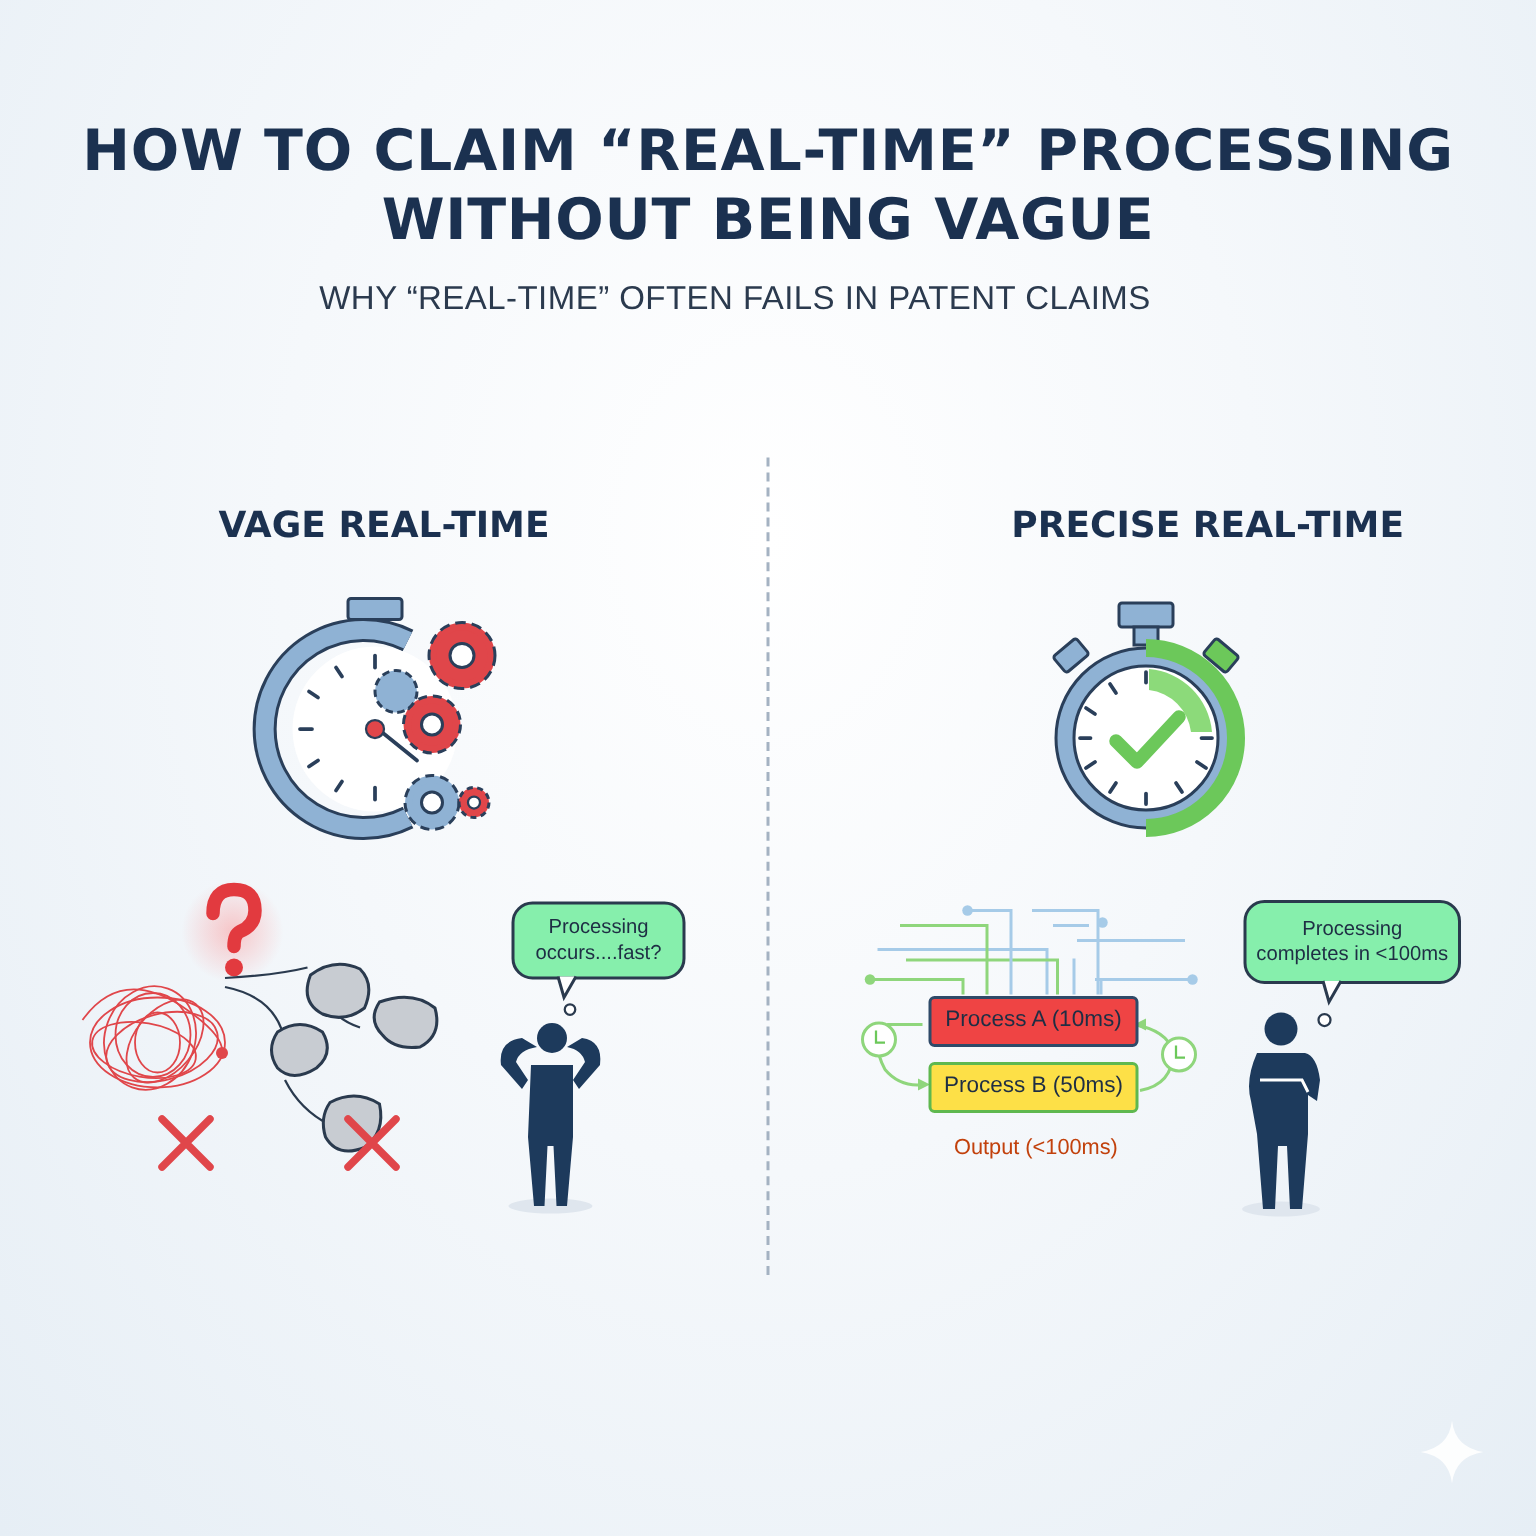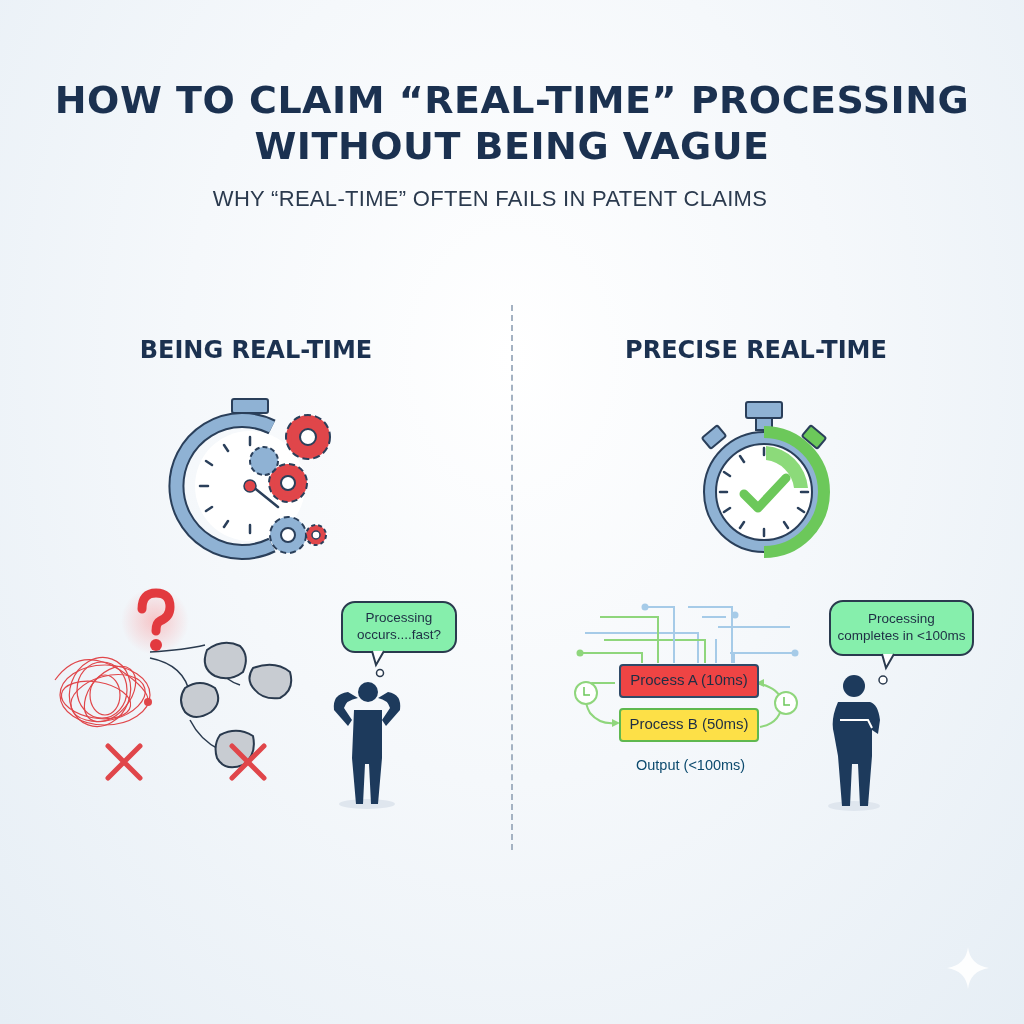--- a/index.html
+++ b/index.html
@@ -23,47 +23,47 @@
   .divider {
     position:absolute; left:511px; top:305px; height:545px; width:0;
     border-left:2px dashed #a4b2c2;
   }
   .panel-title {
     position:absolute; top:336px; width:360px; text-align:center;
     font-family:"DejaVu Sans", sans-serif; font-weight:bold; font-size:24px;
     color:#1b3150;
   }
   .pt-left { left:76px; }
-  .pt-right { left:576px; }
+  .pt-right { left:576px;text-align:right; }
   svg { position:absolute; overflow:visible; }
   .bubble {
     position:absolute; background:#86efac; border:2px solid #2a3a4e; border-radius:14px;
     text-align:center; color:#1e2e44; font-size:13.5px; line-height:17px;
   }
   .bubble-left { left:341px; top:601px; width:116px; height:52px; padding-top:6px; box-sizing:border-box; }
   .bubble-right { left:829px; top:600px; width:145px; height:56px; padding-top:8px; box-sizing:border-box; }
   .proc {
     position:absolute; border:2px solid; border-radius:4px; font-size:15px;
     text-align:center; line-height:28px; color:#1e2e44;
   }
   .proc-a { left:619px; top:664px; width:136px; height:30px; background:#ef4444; border-color:#2f4a68; }
   .proc-b { left:619px; top:708px; width:136px; height:30px; background:#fde047; border-color:#5fb84f; }
-  .output { position:absolute; left:636px; top:757px; font-size:14.5px; color:#0c4a6e; }
+  .output { position:absolute; left:636px; top:757px; font-size:14.5px; color:#c2410c; }
   .sparkle { position:absolute; left:945px; top:945px; width:46px; height:46px; }
 </style>
 </head>
 <body>
 
 <div class="title t1">HOW TO CLAIM “REAL-TIME” PROCESSING</div>
 <div class="title t2">WITHOUT BEING VAGUE</div>
 <div class="subtitle">WHY “REAL-TIME” OFTEN FAILS IN PATENT CLAIMS</div>
 
 <div class="divider"></div>
 
-<div class="panel-title pt-left">BEING REAL-TIME</div>
+<div class="panel-title pt-left">VAGE REAL-TIME</div>
 
 <svg style="left:180px;top:395px" width="170" height="165" viewBox="0 0 170 165">
   <rect x="52" y="4" width="36" height="14" rx="2" fill="#8fb2d4" stroke="#2a3f5a" stroke-width="2"></rect>
   <rect x="62" y="18" width="16" height="8" fill="#8fb2d4" stroke="#2a3f5a" stroke-width="2"></rect>
   <path d="M92 32 A66 66 0 1 0 92 150" fill="none" stroke="#2a3f5a" stroke-width="16" stroke-linecap="butt"></path>
   <path d="M92 32 A66 66 0 1 0 92 150" fill="none" stroke="#8fb2d4" stroke-width="12"></path>
   <circle cx="70" cy="91" r="55" fill="#ffffff"></circle>
   <g stroke="#2a3f5a" stroke-width="2.5" stroke-linecap="round">
     <line x1="70" y1="42" x2="70" y2="50"></line>
     <line x1="44" y1="50" x2="48" y2="56"></line>

